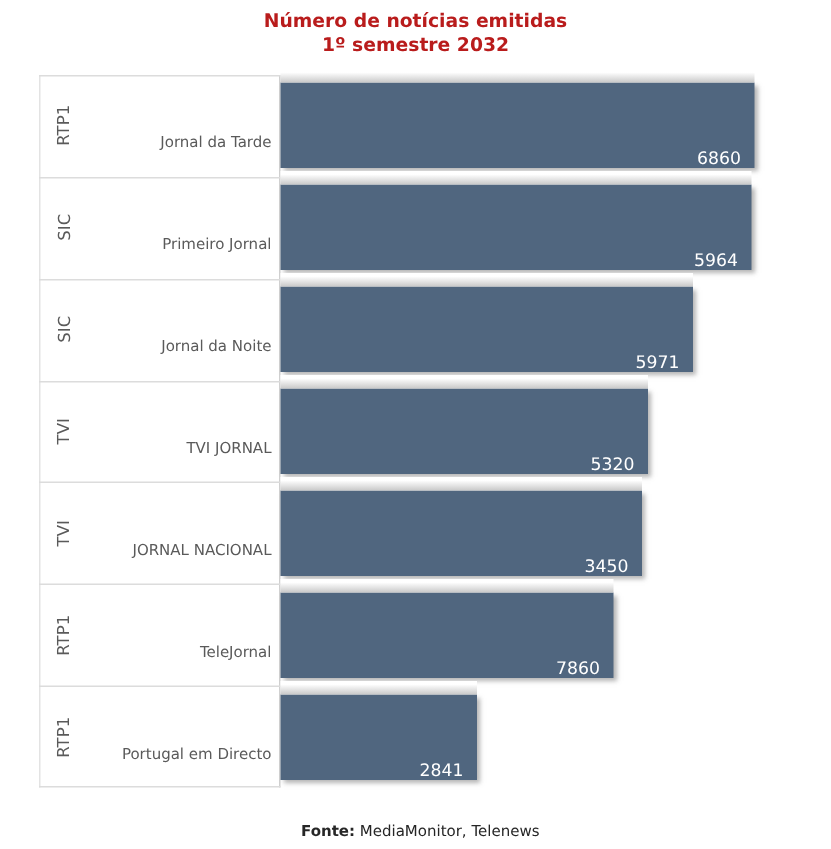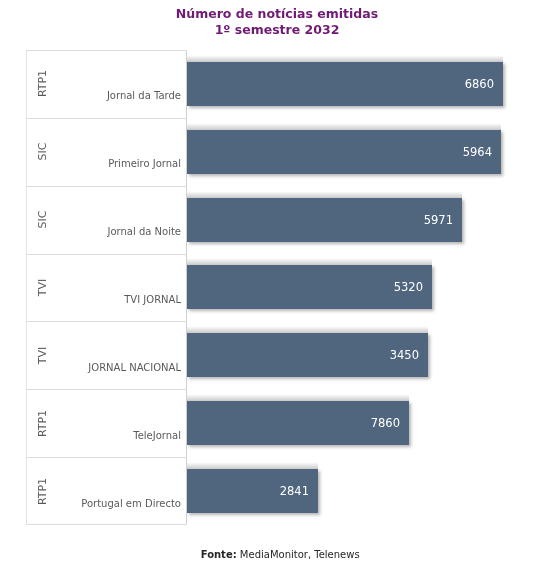--- a/index.html
+++ b/index.html
@@ -15,21 +15,21 @@
     overflow: hidden;
   }
 
   
   #chart-title {
     position: absolute;
     left: 0;
     top: 6px;
     width: 554px;
     text-align: center;
-    color: #701a75;
+    color: #b91c1c;
     font-size: 12.5px;
     font-weight: bold;
     line-height: 16px;
     letter-spacing: 0px;
   }
   #chart-title .line {
     display: block;
     white-space: pre;
   }
 
@@ -122,25 +122,25 @@
   .bar-wrap {
     position: absolute;
     left: 161px;
     top: 0;
     height: 67.85px;
     display: flex;
     align-items: center;
   }
   .bar {
     position: relative;
-    height: 44px;
+    height: 57px;
     background: #50667F;
     box-shadow: 2px 2px 3px rgba(120,120,120,0.55);
     display: flex;
-    align-items: center;
+    align-items: flex-end;
     justify-content: flex-end;
     box-sizing: border-box;
   }
   
   .bar::before {
     content: "";
     position: absolute;
     left: 0;
     top: -9px;
     width: 100%;

